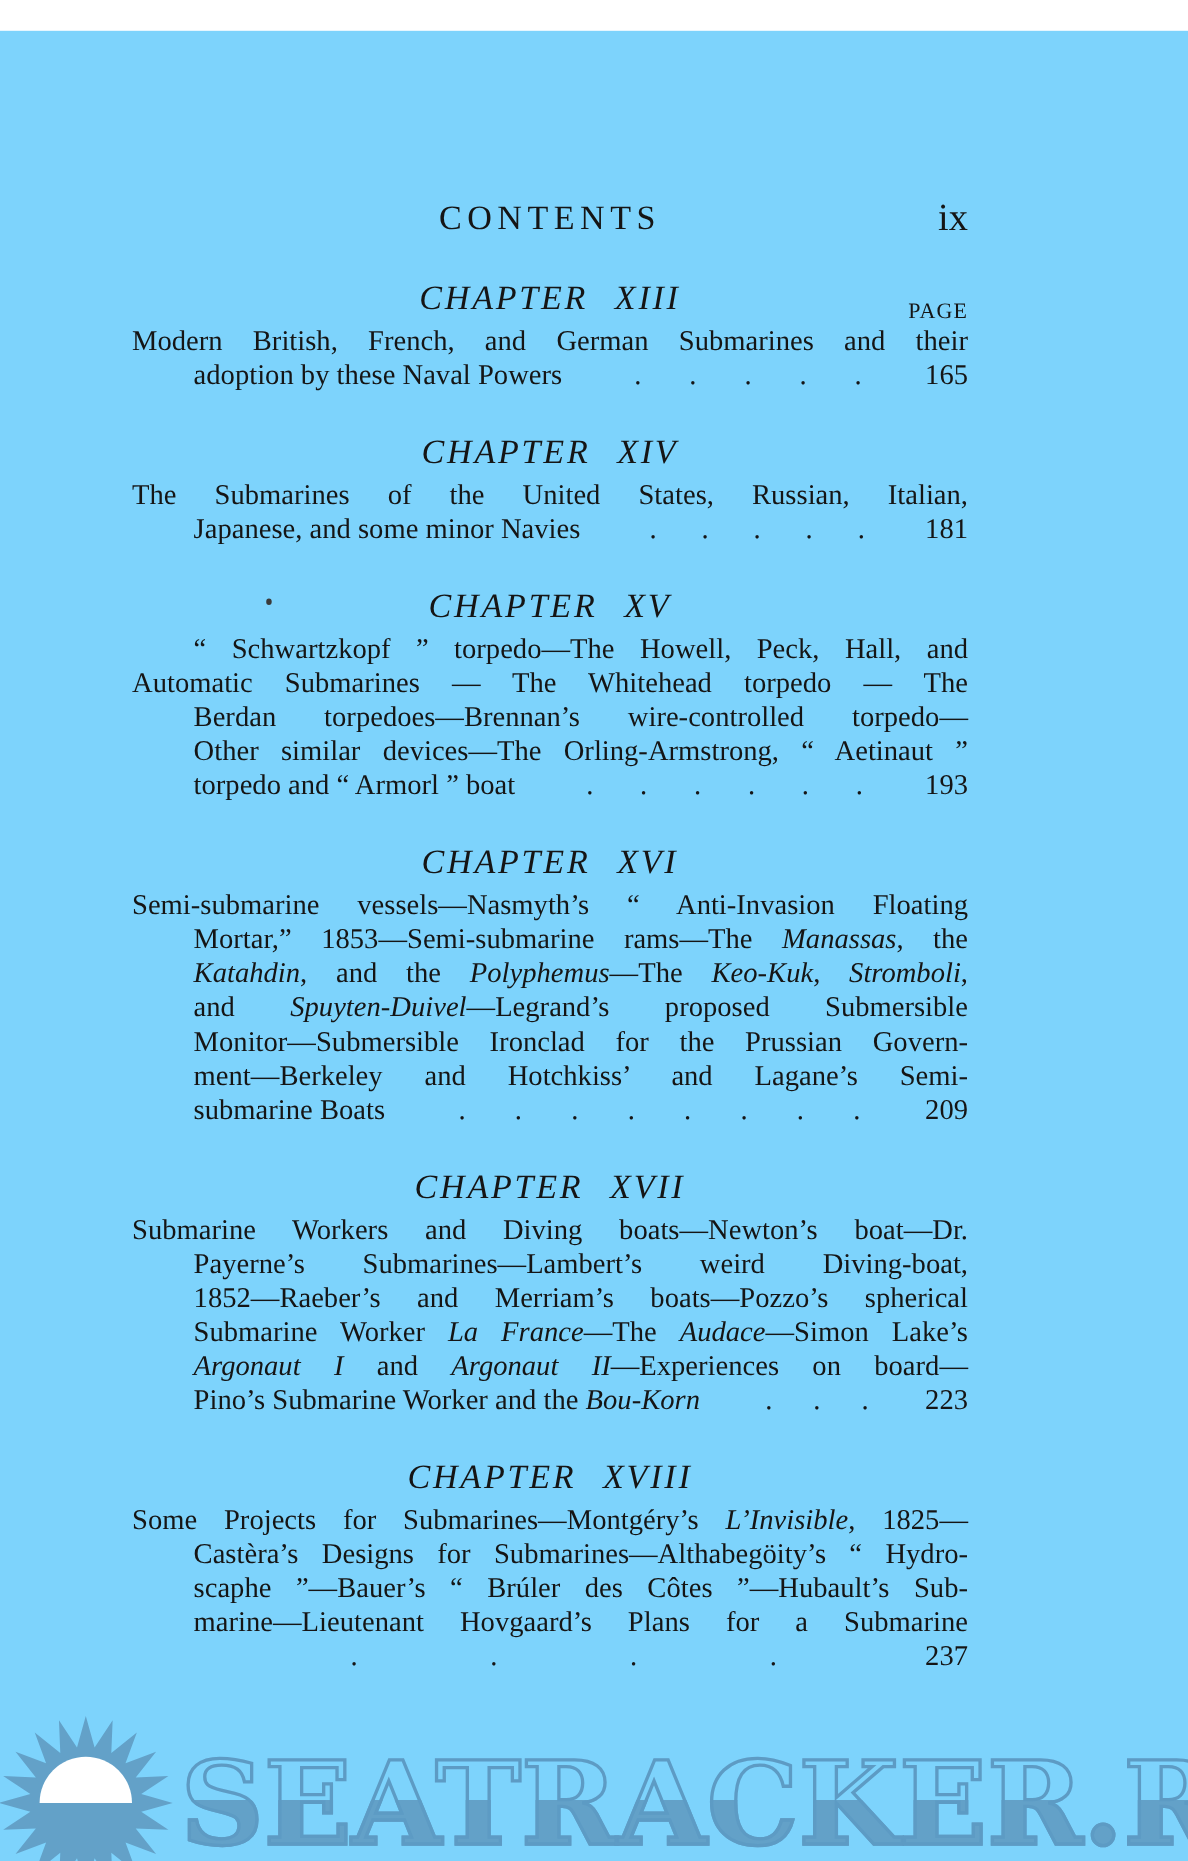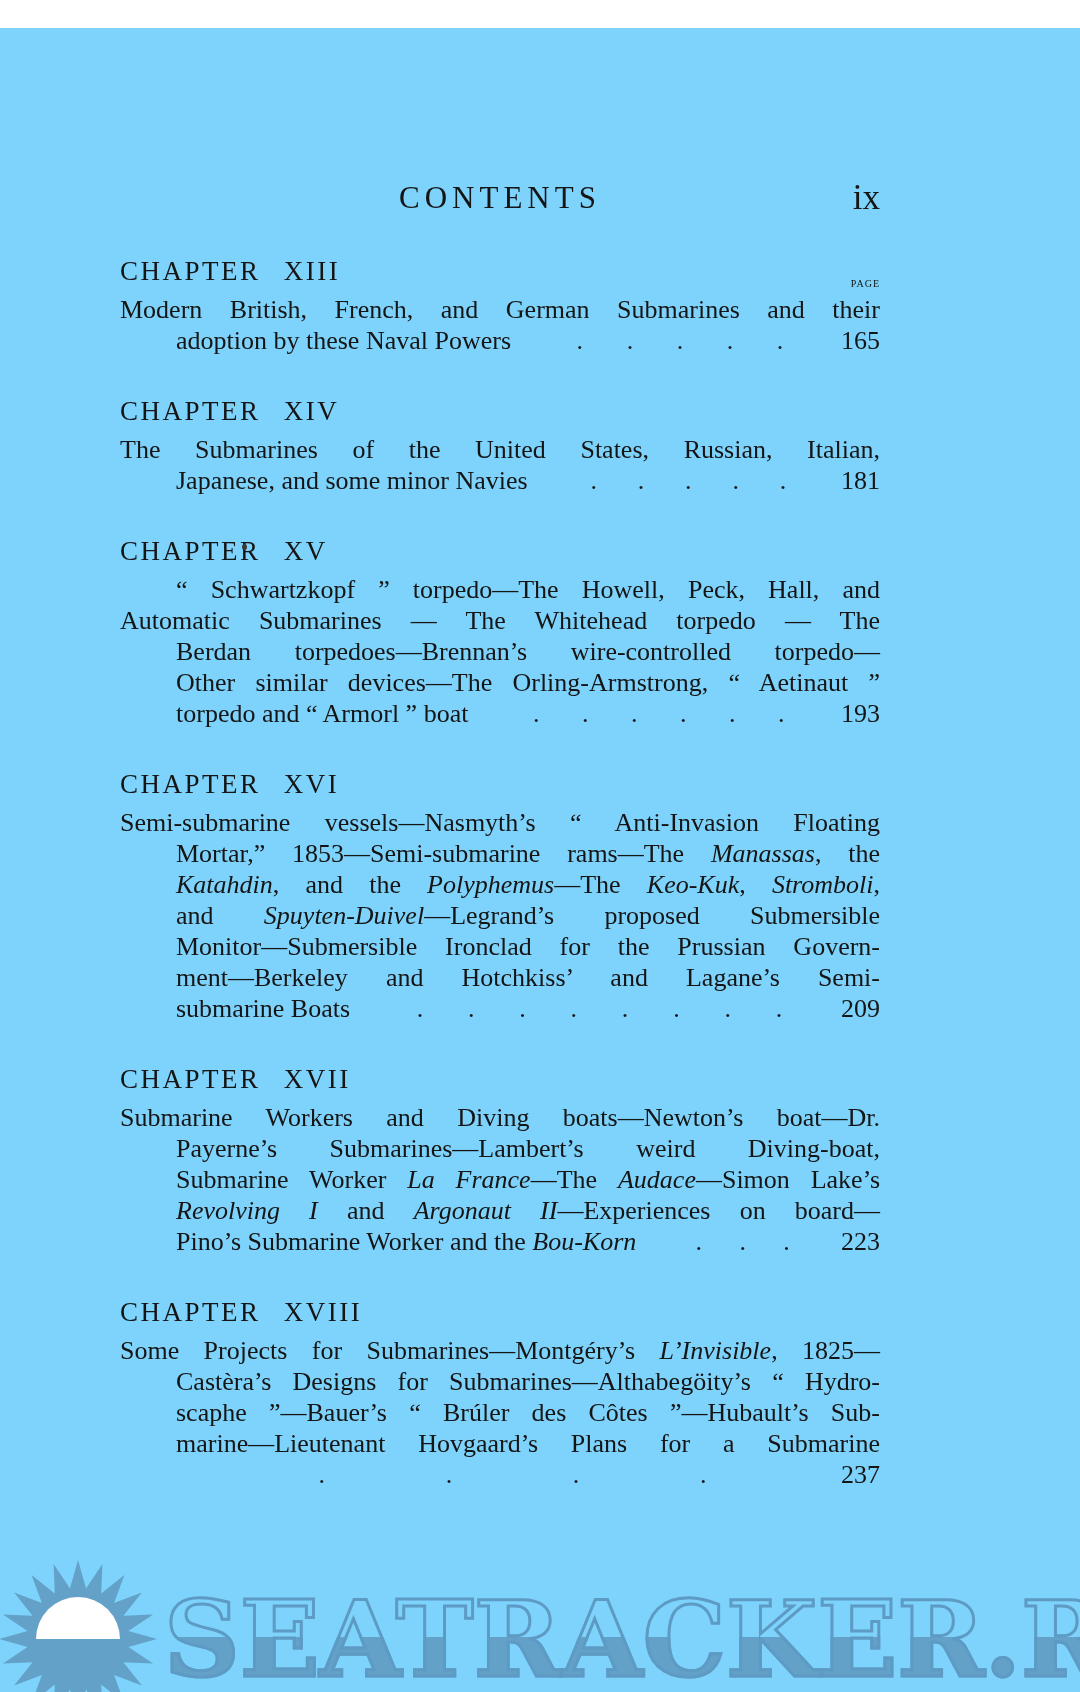--- a/index.html
+++ b/index.html
@@ -32,36 +32,38 @@
   }
   .folio {
     position: absolute;
     right: 0;
     top: 0;
     font-size: 35px;
     line-height: 36px;
   }
   .chapter-heading {
     margin: 38px 0 6px 0;
-    font-size: 27px;
+    font-size: 31px;
     line-height: 34px;
     font-weight: normal;
+    text-align: center;
     letter-spacing: 2.5px;
     word-spacing: 14px;
+    font-style: italic;
   }
   .entry {
     position: relative;
     font-size: 26px;
     line-height: 31px;
   }
   .page-col-label {
     position: absolute;
     top: -26px;
     right: 0;
-    font-size: 10px;
+    font-size: 20px;
     letter-spacing: 1px;
   }
   .line {
     text-align: justify;
     text-align-last: justify;
     white-space: normal;
   }
   .line.cont { padding-left: 56px; }
   .line.final {
     display: flex;
@@ -211,22 +213,23 @@
               <span class="pg">209</span>
             </div>
           </div>
   </section>
 
   <section class="chapter">
     <h2 class="chapter-heading">CHAPTER XVII</h2>
     <div class="entry">
             <div class="line"><span>Submarine Workers and Diving boats—Newton’s boat—Dr.</span></div>
             <div class="line cont"><span>Payerne’s Submarines—Lambert’s weird Diving-boat,</span></div>
+            <div class="line cont"><span>1852—Raeber’s and Merriam’s boats—Pozzo’s spherical</span></div>
             <div class="line cont"><span>Submarine Worker </span><span class="it">La France</span><span>—The </span><span class="it">Audace</span><span>—Simon Lake’s</span></div>
-            <div class="line cont"><span class="it">Revolving I</span><span> and </span><span class="it">Argonaut II</span><span>—Experiences on board—</span></div>
+            <div class="line cont"><span class="it">Argonaut I</span><span> and </span><span class="it">Argonaut II</span><span>—Experiences on board—</span></div>
             <div class="line final cont">
               <span class="ftext"><span>Pino’s Submarine Worker and the </span><span class="it">Bou-Korn</span></span>
               <span class="leader">
                 <span>.</span>
                 <span>.</span>
                 <span>.</span>
               </span>
               <span class="pg">223</span>
             </div>
           </div>

